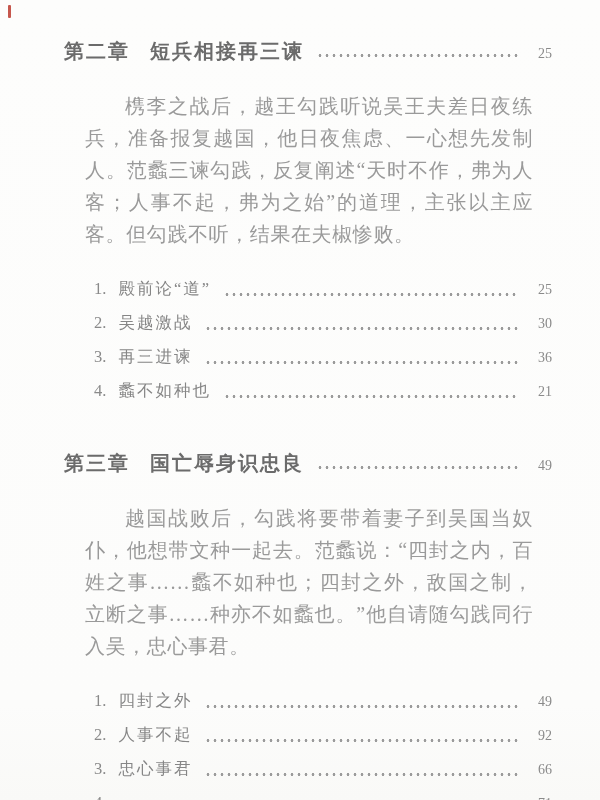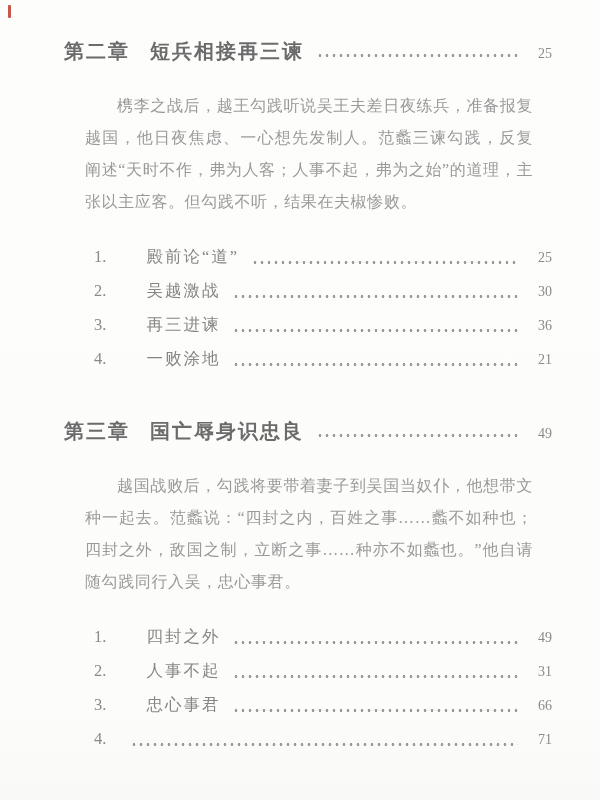--- a/index.html
+++ b/index.html
@@ -57,21 +57,21 @@
     font-size: 14px;
     color: #8a8a8a;
     letter-spacing: 0;
     min-width: 24px;
     text-align: right;
   }
   .summary {
     margin: 25px 67px 0 85px;
     text-indent: 2em;
     text-align: justify;
-    font-size: 16px;
+    font-size: 20px;
     line-height: 32px;
     letter-spacing: 0.6px;
     color: #9a9a9a;
   }
   .toc-list {
     list-style: none;
     margin: 22px 48px 0 94px;
     padding: 0;
   }
   .toc-item {
@@ -83,21 +83,20 @@
     color: #868686;
     white-space: nowrap;
   }
   .item-num {
     margin-right: 12px;
     color: #8a8a8a;
     font-family: "Liberation Serif", "DejaVu Serif", serif;
   }
   .item-title {
     letter-spacing: 2px;
-    margin-left: 28px;
   }
   .toc-item .leader {
     margin-bottom: 9px;
   }
   .chapter-2 { padding-top: 38px; }
   .chapter-3 { margin-top: 42px; }
 </style>
 </head>
 <body>
 
@@ -126,21 +125,21 @@
         <span class="item-page">30</span>
       </li>
       <li class="toc-item">
         <span class="item-num">3.</span>
         <span class="item-title">再三进谏</span>
         <span class="leader"></span>
         <span class="item-page">36</span>
       </li>
       <li class="toc-item">
         <span class="item-num">4.</span>
-        <span class="item-title">一败涂地</span>
+        <span class="item-title">蠡不如种也</span>
         <span class="leader"></span>
         <span class="item-page">21</span>
       </li>
     </ul>
   </section>
 
   <section class="chapter chapter-3">
     <div class="chapter-heading">
       <span class="ch-label">第三章</span>
       <span class="ch-title">国亡辱身识忠良</span>
@@ -152,21 +151,21 @@
       <li class="toc-item">
         <span class="item-num">1.</span>
         <span class="item-title">四封之外</span>
         <span class="leader"></span>
         <span class="item-page">49</span>
       </li>
       <li class="toc-item">
         <span class="item-num">2.</span>
         <span class="item-title">人事不起</span>
         <span class="leader"></span>
-        <span class="item-page">31</span>
+        <span class="item-page">92</span>
       </li>
       <li class="toc-item">
         <span class="item-num">3.</span>
         <span class="item-title">忠心事君</span>
         <span class="leader"></span>
         <span class="item-page">66</span>
       </li>
       <li class="toc-item">
         <span class="item-num">4.</span>
         <span class="leader"></span>

